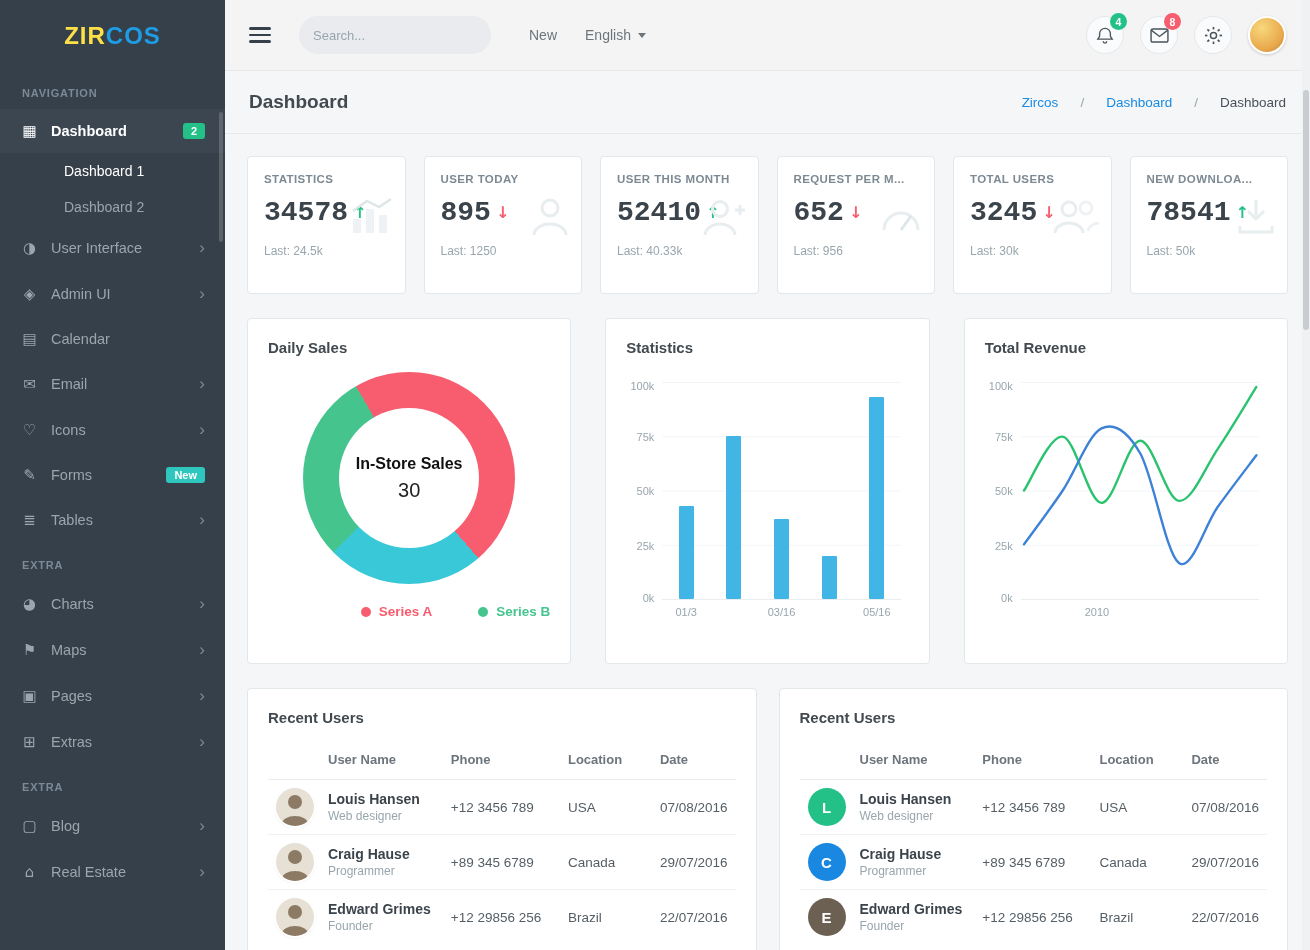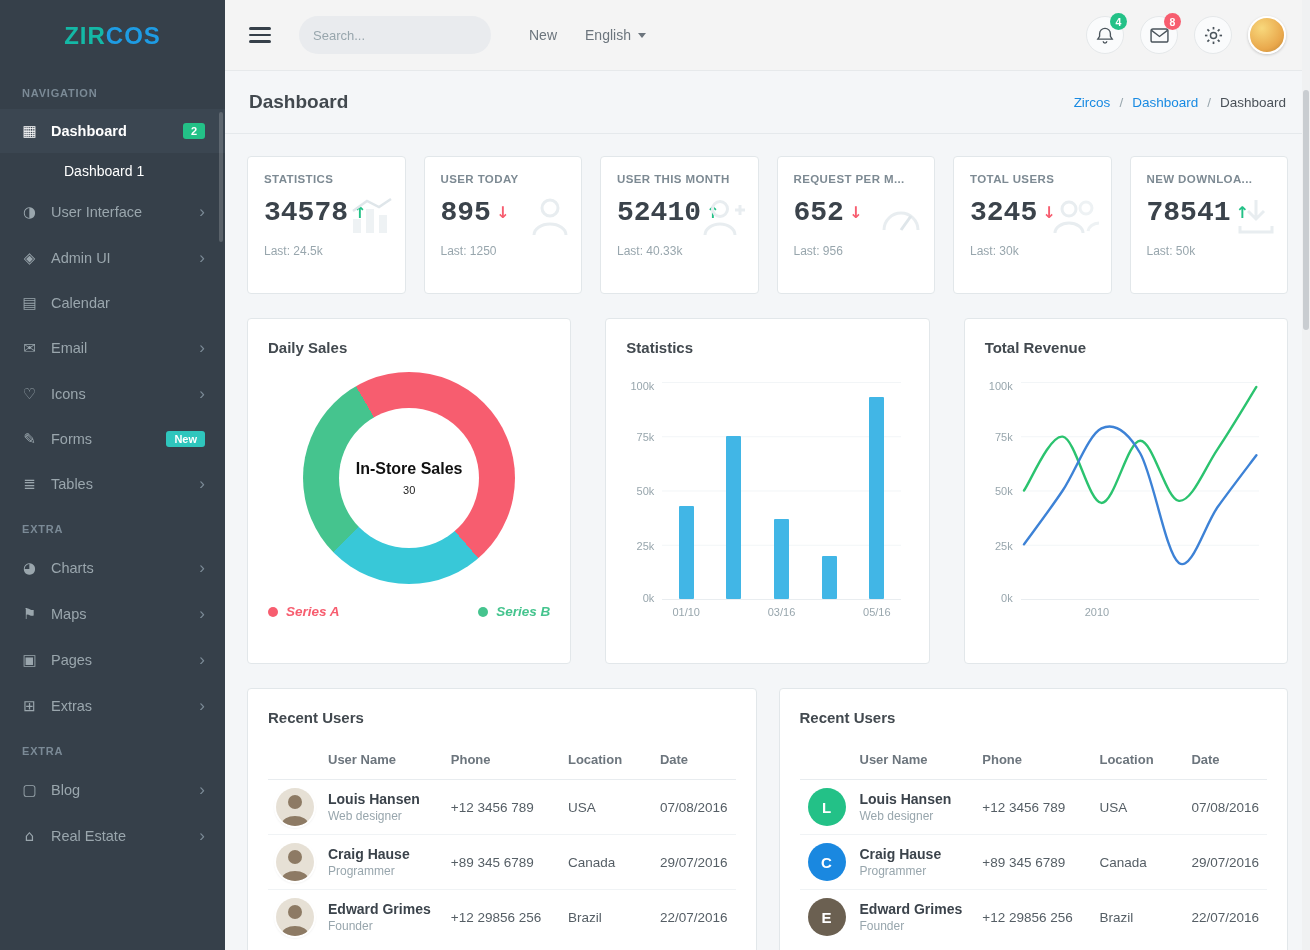--- a/index.html
+++ b/index.html
@@ -3,21 +3,21 @@
 <meta charset="utf-8">
 <style>
   * { margin:0; padding:0; box-sizing:border-box; }
   html,body { width:1310px; height:950px; overflow:hidden; background:#f4f6f8;
               font-family:"Liberation Sans", sans-serif; }
 
   
   .sidebar { position:fixed; left:0; top:0; bottom:0; width:225px; background:#36404a; z-index:10; }
   .logo { height:71px; display:flex; align-items:center; justify-content:center;
           font-size:24px; font-weight:bold; letter-spacing:1px; }
-  .logo .p1 { color:#14b8a6; }
+  .logo .p1 { color:#fde047; }
   .logo .p2 { color:#1e9ce4; }
   .side-scroll { position:absolute; right:2px; top:112px; width:4px; height:130px;
                  background:rgba(255,255,255,.18); border-radius:2px; }
   .nav-heading { padding:16px 22px 10px; font-size:11px; font-weight:bold;
                  letter-spacing:.8px; color:#7b8a96; }
   .nav-item { display:flex; align-items:center; gap:12px; padding:13px 20px;
               font-size:14.5px; color:#9aa6ad; cursor:pointer; }
   .nav-item.active { color:#fff; background:#3b4651; font-weight:bold; }
   .nav-icon { width:19px; text-align:center; font-size:15px;
               font-family:"DejaVu Sans", sans-serif; }
@@ -55,21 +55,21 @@
             justify-content:center; padding:0 3px; }
   .tbadge.green { background:#23c187; }
   .tbadge.red { background:#f75d6f; }
   .avatar { width:38px; height:38px; border-radius:50%;
             background:radial-gradient(circle at 35% 30%, #f8d87c, #e9a84c 65%, #b97f2e);
             border:2px solid #fff; box-shadow:0 1px 3px rgba(0,0,0,.2); cursor:pointer; }
 
   .title-row { display:flex; align-items:center; justify-content:space-between;
                padding:20px 24px; border-bottom:1px solid #e5e9ec; flex-shrink:0; }
   .page-title { font-size:19px; font-weight:bold; color:#42494f; }
-  .breadcrumb { font-size:13.5px; display:flex; gap:9px; align-items:center; }
+  .breadcrumb { font-size:13.5px; display:flex; gap:22px; align-items:center; }
   .breadcrumb .bc-link { color:#188ae2; cursor:pointer; }
   .breadcrumb .bc-sep { color:#98a6ad; }
   .breadcrumb .bc-current { color:#4a5158; }
 
   .content { flex:1; padding:22px; overflow:hidden; }
 
   .card { background:#fff; border:1px solid #e2e7ea; border-radius:4px; }
 
   
   .stats-grid { display:grid; grid-template-columns:repeat(6,1fr); gap:18px; }
@@ -87,22 +87,22 @@
   .charts-grid { display:grid; grid-template-columns:repeat(3,1fr); gap:34px; margin-top:24px; }
   .chart-card { padding:20px; height:346px; }
   .card-title { font-size:15px; font-weight:bold; color:#42494f; }
 
   .donut-wrap { display:flex; justify-content:center; margin-top:16px; }
   .donut-ring { width:212px; height:212px; border-radius:50%; display:flex;
                 align-items:center; justify-content:center; }
   .donut-hole { width:140px; height:140px; border-radius:50%; background:#fff;
                 display:flex; flex-direction:column; align-items:center; justify-content:center; gap:6px; }
   .donut-label { font-size:16px; font-weight:bold; color:#111;text-align:center; }
-  .donut-value { font-size:11px; color:#222; }
-  .donut-legend { display:flex; justify-content:space-between; gap:46px; margin-top:20px;font-style:italic; }
+  .donut-value { font-size:20px; color:#222; }
+  .donut-legend { display:flex; justify-content:flex-end; gap:46px; margin-top:20px; }
   .legend-item { display:flex; align-items:center; gap:8px; font-size:13.5px; font-weight:bold; }
   .legend-dot { width:10px; height:10px; border-radius:50%; }
 
   .axis-chart { display:flex; margin-top:26px; }
   .y-axis { width:36px; position:relative; height:218px; flex-shrink:0; }
   .y-tick { position:absolute; right:8px; transform:translateY(-50%); font-size:11px; color:#98a6ad; }
   .y-tick:nth-child(1){top:2%;} .y-tick:nth-child(2){top:25%;} .y-tick:nth-child(3){top:50%;}
   .y-tick:nth-child(4){top:75%;} .y-tick:nth-child(5){top:99%;}
   .plot { flex:1; position:relative; height:218px; border-bottom:1px solid #e9edf0;
           background-image:linear-gradient(#f2f5f7 1px, transparent 1px);
@@ -152,20 +152,21 @@
   <div class="side-scroll"></div>
 
   <div class="nav-heading">NAVIGATION</div>
 
   <div class="nav-item active">
     <span class="nav-icon">▦</span>
     <span class="nav-label">Dashboard</span>
     <span class="nav-badge">2</span>
   </div>
   <div class="nav-sub-item active">Dashboard 1</div>
+  <div class="nav-sub-item">Dashboard 2</div>
 
   <div class="nav-item">
     <span class="nav-icon">◑</span>
     <span class="nav-label">User Interface</span>
     <span class="chev"></span>
   </div>
   <div class="nav-item">
     <span class="nav-icon">◈</span>
     <span class="nav-label">Admin UI</span>
     <span class="chev"></span>
@@ -433,21 +434,21 @@
           </div>
           <div class="plot">
             <div class="bars">
                 <div class="bar" style="height: 43%; background: rgb(65, 182, 230);"></div>
                 <div class="bar" style="height: 75%; background: rgb(65, 182, 230);"></div>
                 <div class="bar" style="height: 37%; background: rgb(65, 182, 230);"></div>
                 <div class="bar" style="height: 20%; background: rgb(65, 182, 230);"></div>
                 <div class="bar" style="height: 93%; background: rgb(65, 182, 230);"></div>
               </div>
             <div class="x-ticks">
-              <span class="x-tick xt-0">01/10</span>
+              <span class="x-tick xt-0">01/3</span>
               <span class="x-tick xt-1">03/16</span>
               <span class="x-tick xt-2">05/16</span>
             </div>
           </div>
         </div>
       </div>
 
       <div class="card chart-card">
         <div class="card-title">Total Revenue</div>
         <div class="axis-chart">

